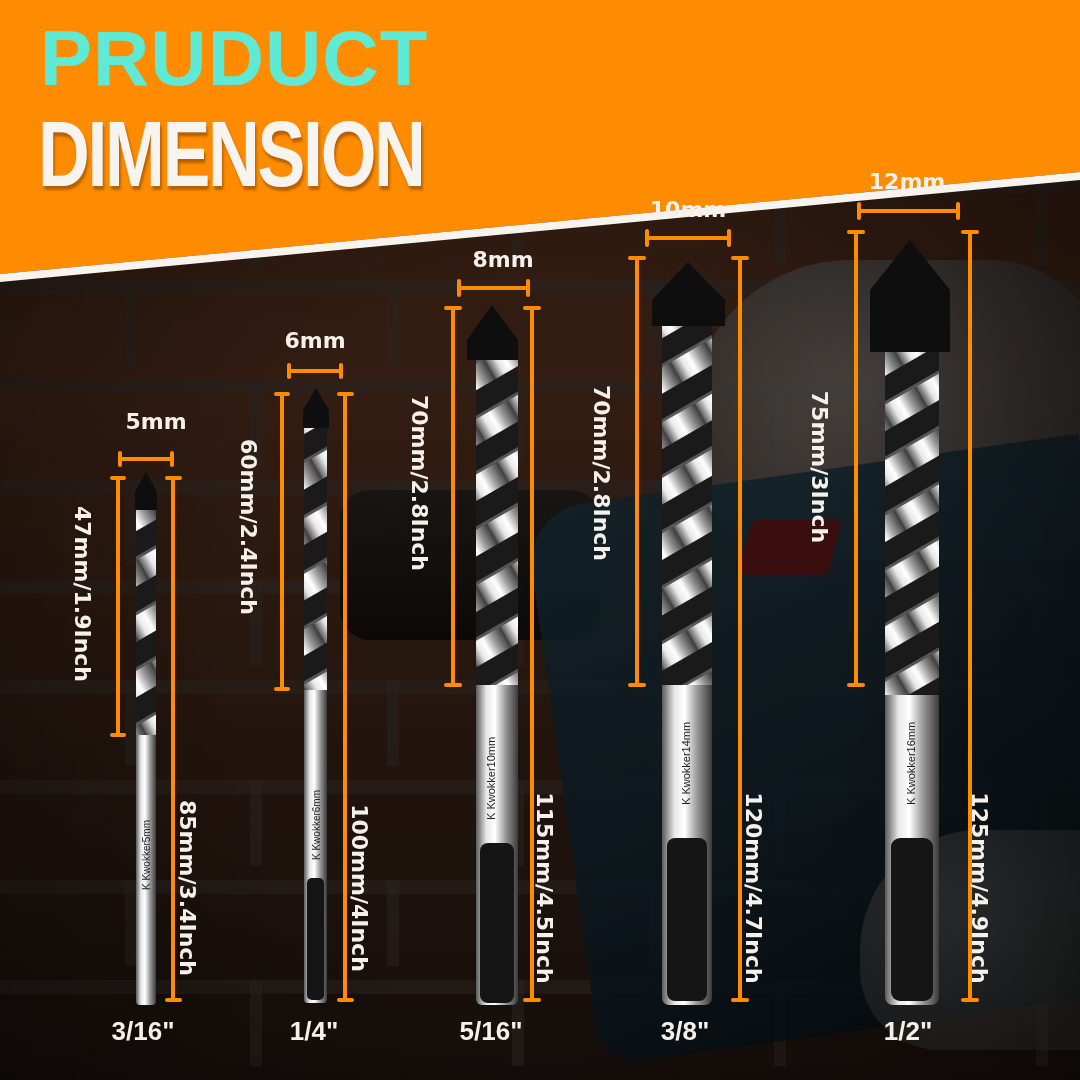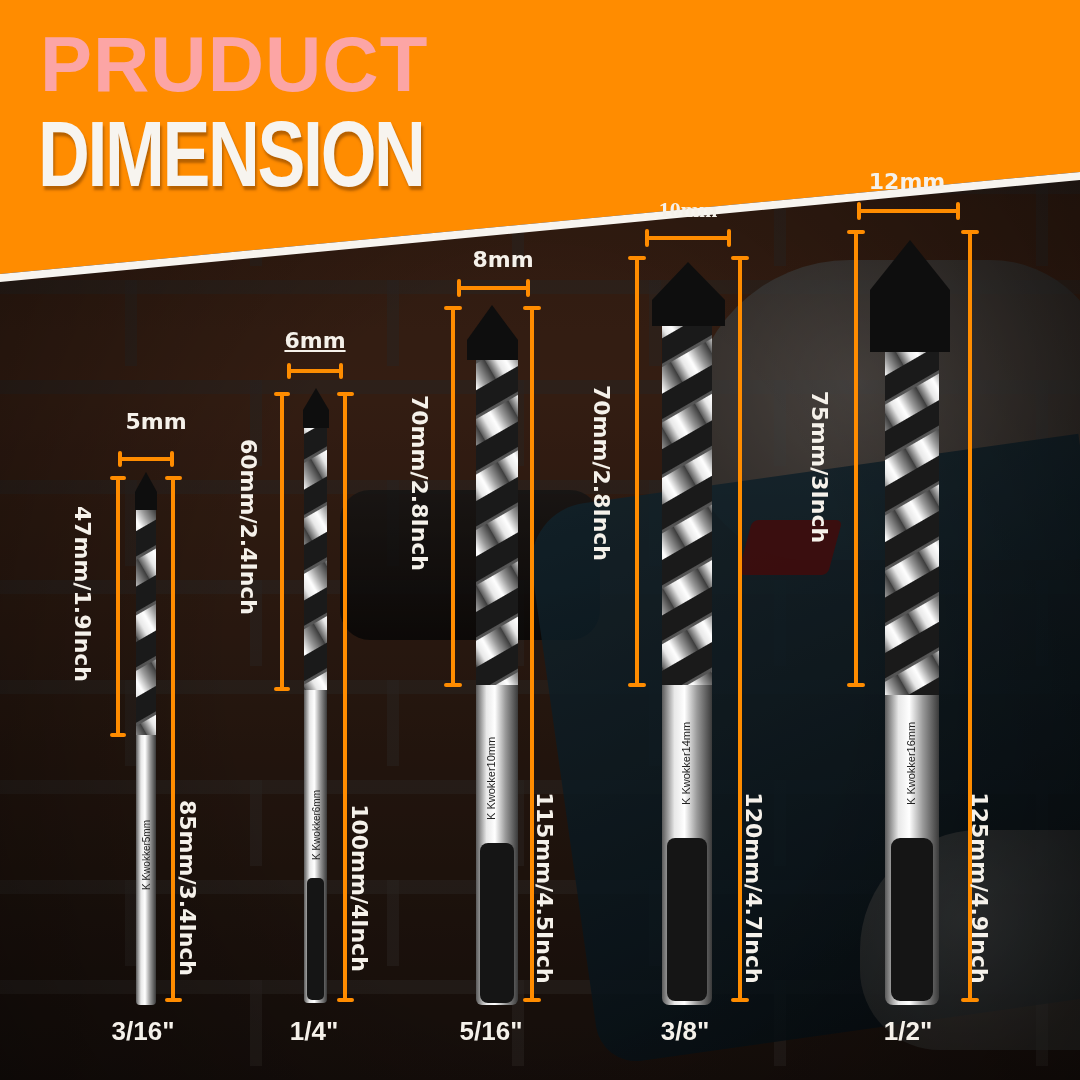--- a/index.html
+++ b/index.html
@@ -18,21 +18,21 @@
     background: linear-gradient(160deg,#1d3b4a 0%,#0f2430 60%,#081219 100%); transform:rotate(-8deg); opacity:0.85; }
   .drill-red { position:absolute; left:745px; top:520px; width:90px; height:55px; background:#6b1616; border-radius:6px; transform:skewX(-15deg); opacity:0.9; }
   .glove { position:absolute; left:690px; top:260px; width:420px; height:300px; border-radius:160px 120px 40px 120px;
     background: radial-gradient(circle at 40% 40%, #8a8a88 0%, #5c5c5a 55%, #3a3a39 100%); opacity:0.75; }
   .glove2 { position:absolute; left:860px; top:830px; width:260px; height:220px; border-radius:120px 40px 0 80px;
     background: radial-gradient(circle at 40% 40%, #7a7a78 0%, #4a4a48 70%); opacity:0.6; }
   .chuck { position:absolute; left:340px; top:490px; width:260px; height:150px; border-radius:30px;
     background: linear-gradient(180deg,#222 0%,#0a0a0a 100%); opacity:0.8; }
   .shade { position:absolute; inset:0; background:rgba(0,0,0,0.42); }
   .vignette { position:absolute; inset:0; background:radial-gradient(ellipse at 50% 60%, rgba(0,0,0,0) 40%, rgba(0,0,0,0.45) 100%); }
-  .title1 { position:absolute; left:40px; top:24px; font-family:"Liberation Sans", sans-serif; font-weight:bold; font-size:78px; line-height:80px; color:#fca5a5; letter-spacing:1px; }
+  .title1 { position:absolute; left:40px; top:18px; font-family:"Liberation Sans", sans-serif; font-weight:bold; font-size:78px; line-height:80px; color:#5eead4; letter-spacing:1px; }
   .title2 { position:absolute; left:38px; top:106px; font-family:"Liberation Sans", sans-serif; font-weight:bold; font-size:92px; line-height:96px; color:#f7f4ef; letter-spacing:-3px; transform:scaleX(0.78); transform-origin:left top; text-shadow:2px 4px 3px rgba(120,60,0,0.55); }
 
   .lbl { position:absolute; color:#f5f1ea; font-weight:bold; font-family:"DejaVu Sans", sans-serif; white-space:nowrap; }
   .wlbl { font-size:22px; transform:translateX(-50%); }
   .vlbl { font-size:22px; transform-origin:center center; }
   .flbl { font-size:23px; transform:translateX(-50%); font-family:"Liberation Sans", sans-serif; font-size:26px; }
 
   svg { position:absolute; left:0; top:0; }
 </style>
 </head>
@@ -172,23 +172,23 @@
   <g font-family="Liberation Sans, sans-serif" font-size="10" fill="#222">
     <text transform="translate(150,890) rotate(-90)">K Kwokker5mm</text>
     <text transform="translate(320,860) rotate(-90)">K Kwokker6mm</text>
     <text transform="translate(495,820) rotate(-90)" font-size="11">K Kwokker10mm</text>
     <text transform="translate(690,805) rotate(-90)" font-size="11">K Kwokker14mm</text>
     <text transform="translate(915,805) rotate(-90)" font-size="11">K Kwokker16mm</text>
   </g>
 </svg>
 
 <div class="lbl wlbl" style="left:156px; top:409px;">5mm</div>
-<div class="lbl wlbl" style="left:315px; top:328px;text-decoration:underline;">6mm</div>
+<div class="lbl wlbl" style="left:315px; top:328px;">6mm</div>
 <div class="lbl wlbl" style="left:493px; top:247px;margin-left:10px;">8mm</div>
-<div class="lbl wlbl" style="left:688px; top:197px;font-family:Liberation Serif, serif;">10mm</div>
+<div class="lbl wlbl" style="left:688px; top:197px;">10mm</div>
 <div class="lbl wlbl" style="left:907px; top:169px;">12mm</div>
 
 <div class="lbl vlbl" style="left:0px; top:594px; width:190px; text-align:center; transform:rotate(90deg); transform-origin:95px 0; margin-left:0;">47mm/1.9Inch</div>
 <div class="lbl vlbl" style="left:166px; top:527px; width:190px; text-align:center; transform:rotate(90deg); transform-origin:95px 0;">60mm/2.4Inch</div>
 <div class="lbl vlbl" style="left:337px; top:483px; width:190px; text-align:center; transform:rotate(90deg); transform-origin:95px 0;">70mm/2.8Inch</div>
 <div class="lbl vlbl" style="left:519px; top:473px; width:190px; text-align:center; transform:rotate(90deg); transform-origin:95px 0;">70mm/2.8Inch</div>
 <div class="lbl vlbl" style="left:737px; top:467px; width:190px; text-align:center; transform:rotate(90deg); transform-origin:95px 0;">75mm/3Inch</div>
 
 <div class="lbl vlbl" style="left:100px; top:888px; width:200px; text-align:center; transform:rotate(90deg); transform-origin:100px 0;">85mm/3.4Inch</div>
 <div class="lbl vlbl" style="left:272px; top:888px; width:200px; text-align:center; transform:rotate(90deg); transform-origin:100px 0;">100mm/4Inch</div>

